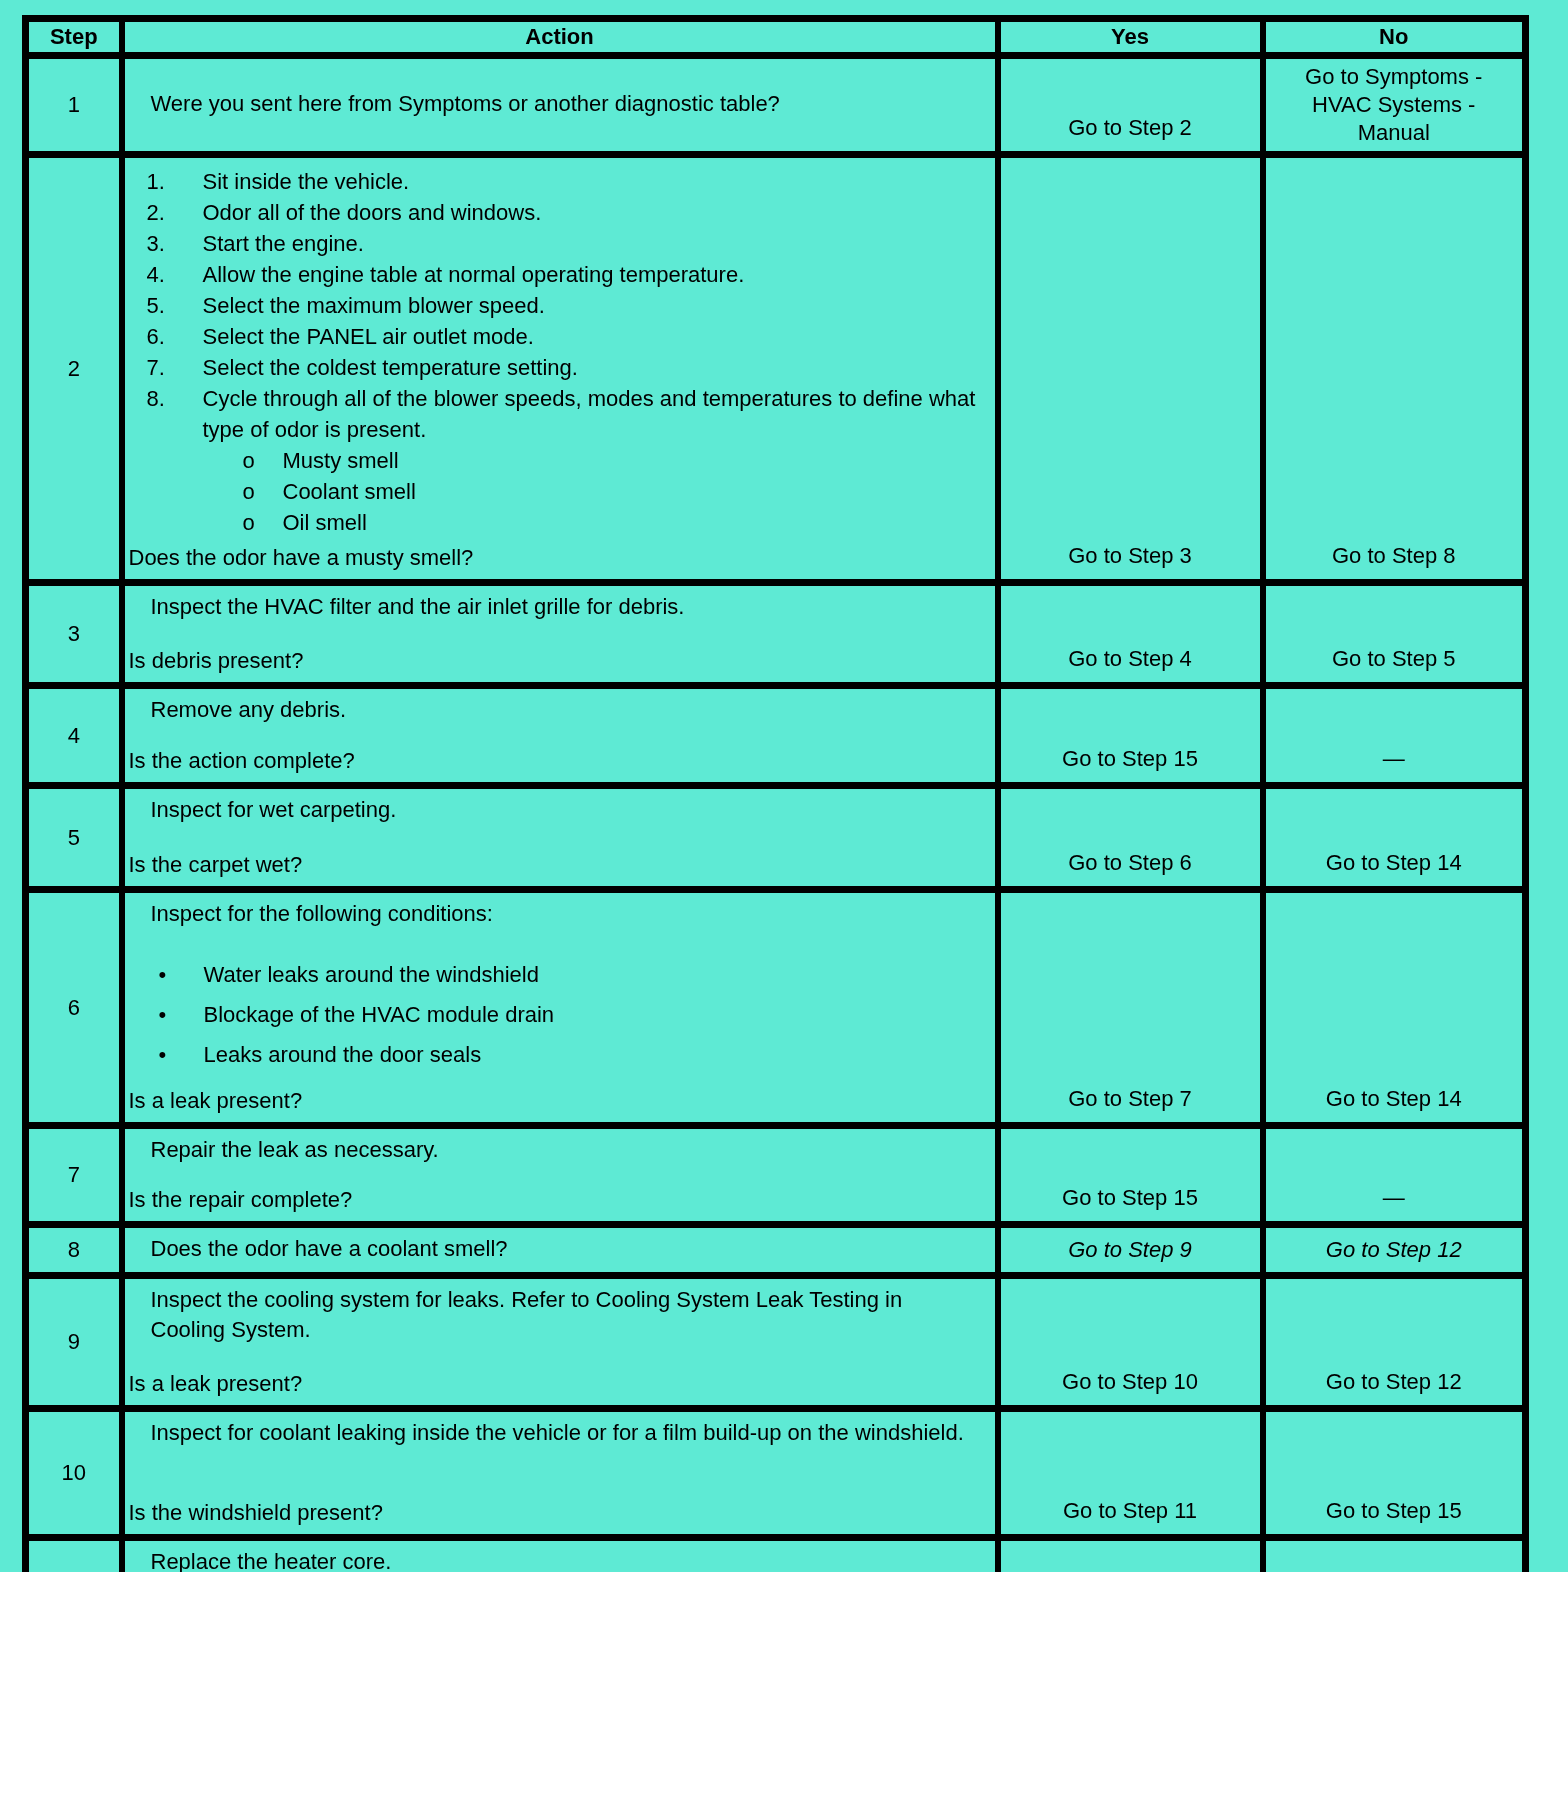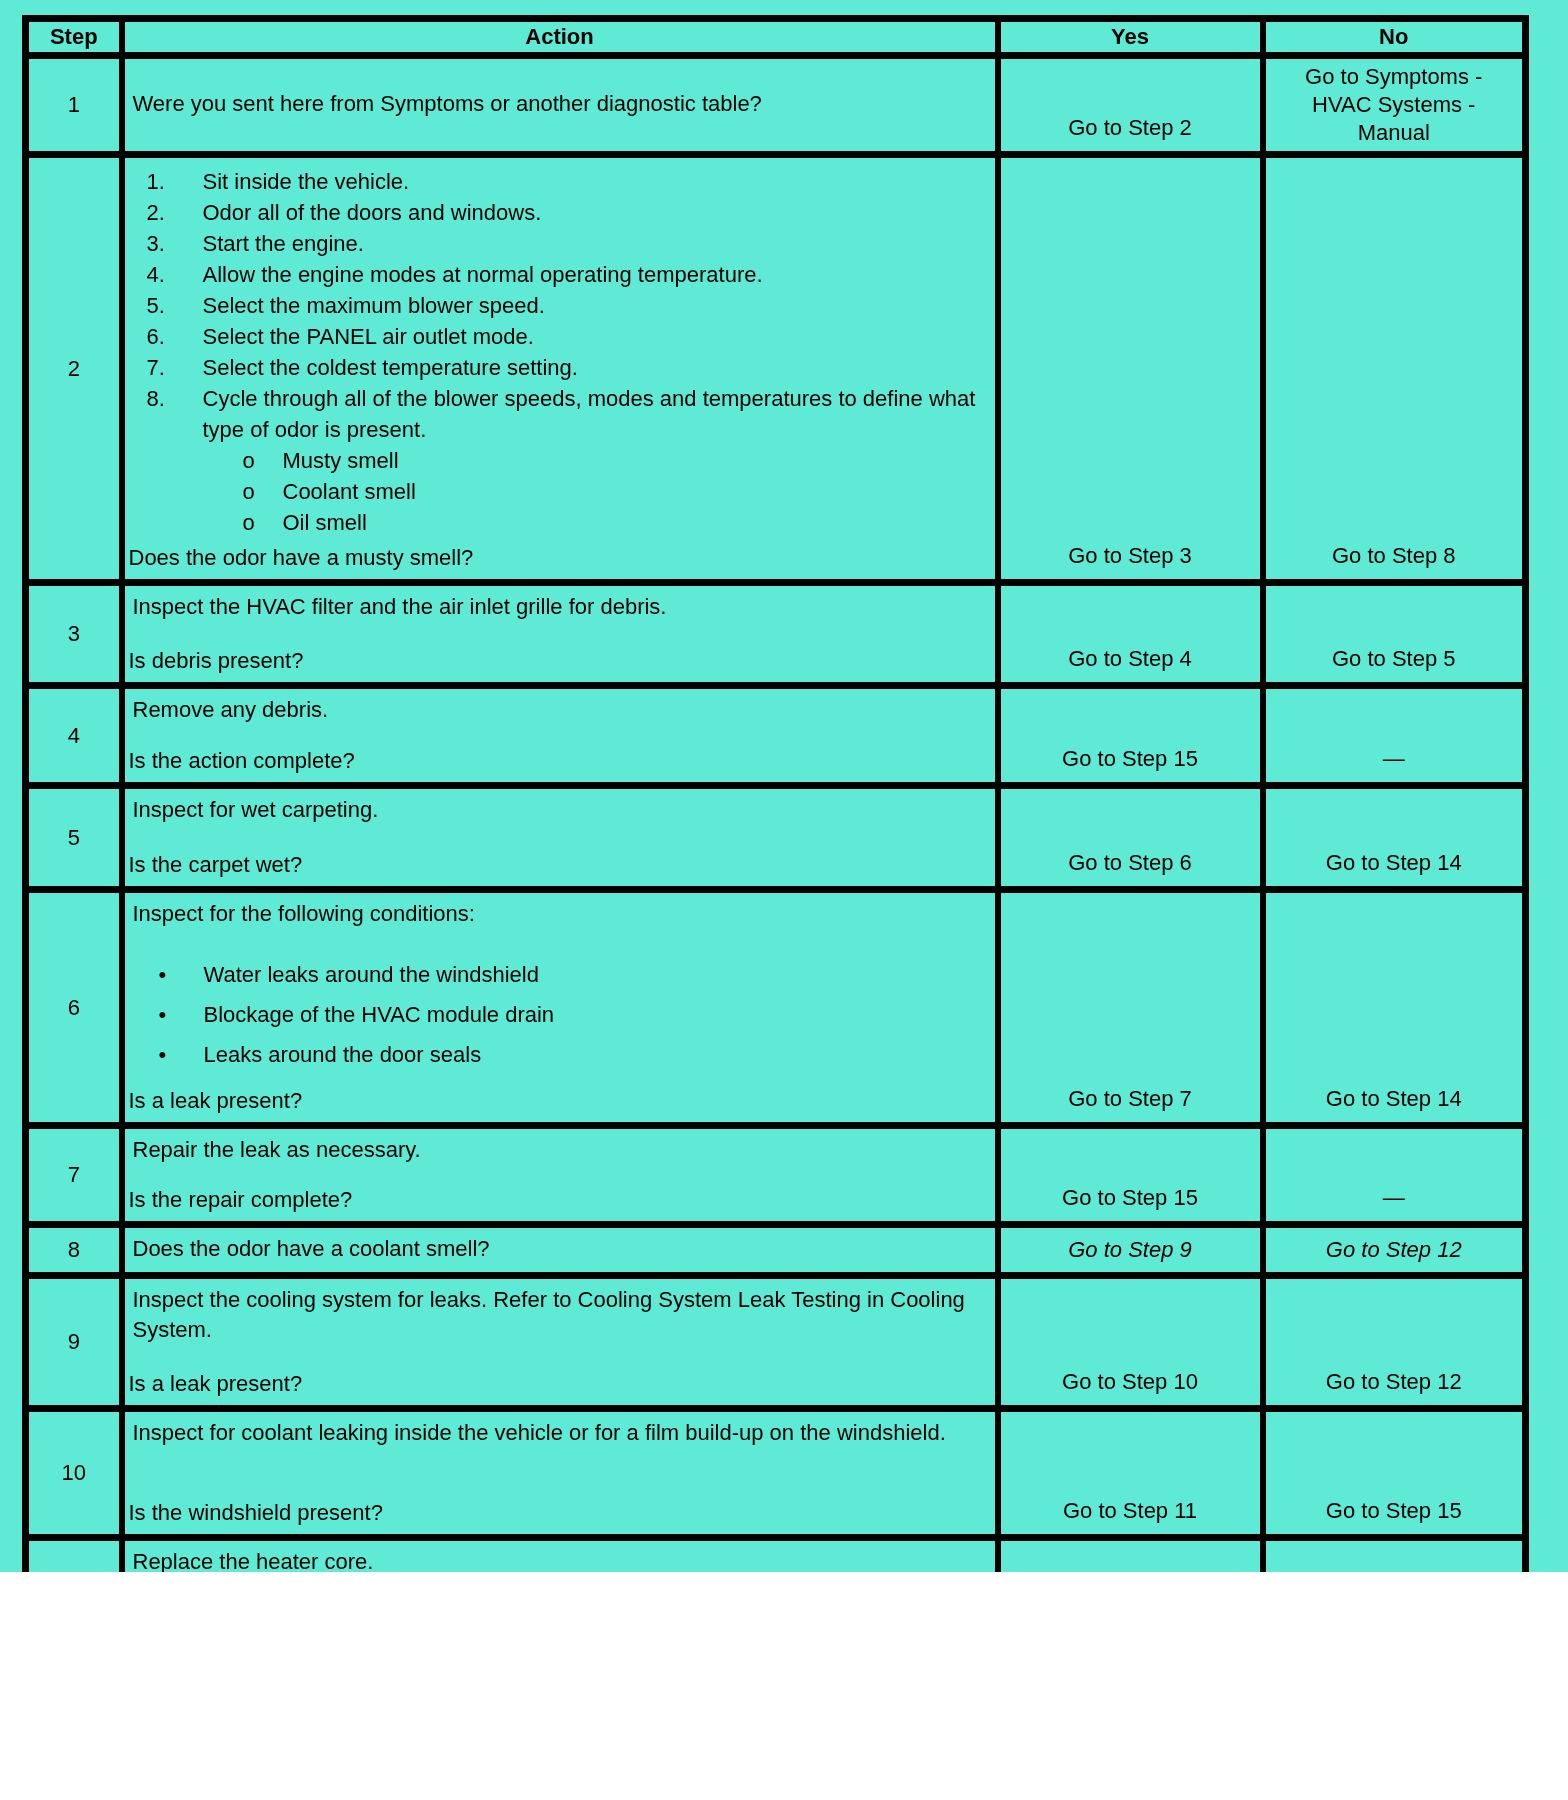--- a/index.html
+++ b/index.html
@@ -16,21 +16,21 @@
     border: solid #000; border-width: 7px 6px;
     font-size: 22px; color: #000; overflow: hidden;
   }
   thead tr.hdr { height: 34px; }
   thead tr.defrow { height: 33px; }
   th { font-size: 23px; font-weight: bold; text-align: center; vertical-align: middle; padding: 2px; }
   td.def { text-align: left; vertical-align: middle; padding: 2px 8px; }
   .c-step { text-align: center; vertical-align: middle; }
   .c-action { vertical-align: top; position: relative; padding: 6px 12px 8px 8px; line-height: 31px; text-align: left; }
   .c-action.va-mid { vertical-align: middle; }
-  .desc { line-height: 30px; }
+  .desc { line-height: 30px; margin-left: 18px; }
   .q { position: absolute; left: 4px; right: 12px; bottom: 8px; line-height: 26px; }
   .c-ans { text-align: center; vertical-align: bottom; padding: 4px 6px 9px 6px; line-height: 28px; }
   .c-ans.no-mid { vertical-align: middle; white-space: pre-line; padding-bottom: 4px; }
   tr.single .c-action { vertical-align: middle; }
   tr.single .c-ans { vertical-align: middle; padding-bottom: 4px; font-style: italic; }
   .nlist { padding-top: 2px; }
   .oli { display: flex; }
   .onum { flex: 0 0 56px; margin-left: 14px; }
   .otxt { flex: 1; }
   .sub { display: flex; padding-left: 110px; }
@@ -93,21 +93,21 @@
               <div class="oli">
                 <span class="onum">2.</span>
                 <span class="otxt">Odor all of the doors and windows.</span>
               </div>
               <div class="oli">
                 <span class="onum">3.</span>
                 <span class="otxt">Start the engine.</span>
               </div>
               <div class="oli">
                 <span class="onum">4.</span>
-                <span class="otxt">Allow the engine modes at normal operating temperature.</span>
+                <span class="otxt">Allow the engine table at normal operating temperature.</span>
               </div>
               <div class="oli">
                 <span class="onum">5.</span>
                 <span class="otxt">Select the maximum blower speed.</span>
               </div>
               <div class="oli">
                 <span class="onum">6.</span>
                 <span class="otxt">Select the PANEL air outlet mode.</span>
               </div>
               <div class="oli">

